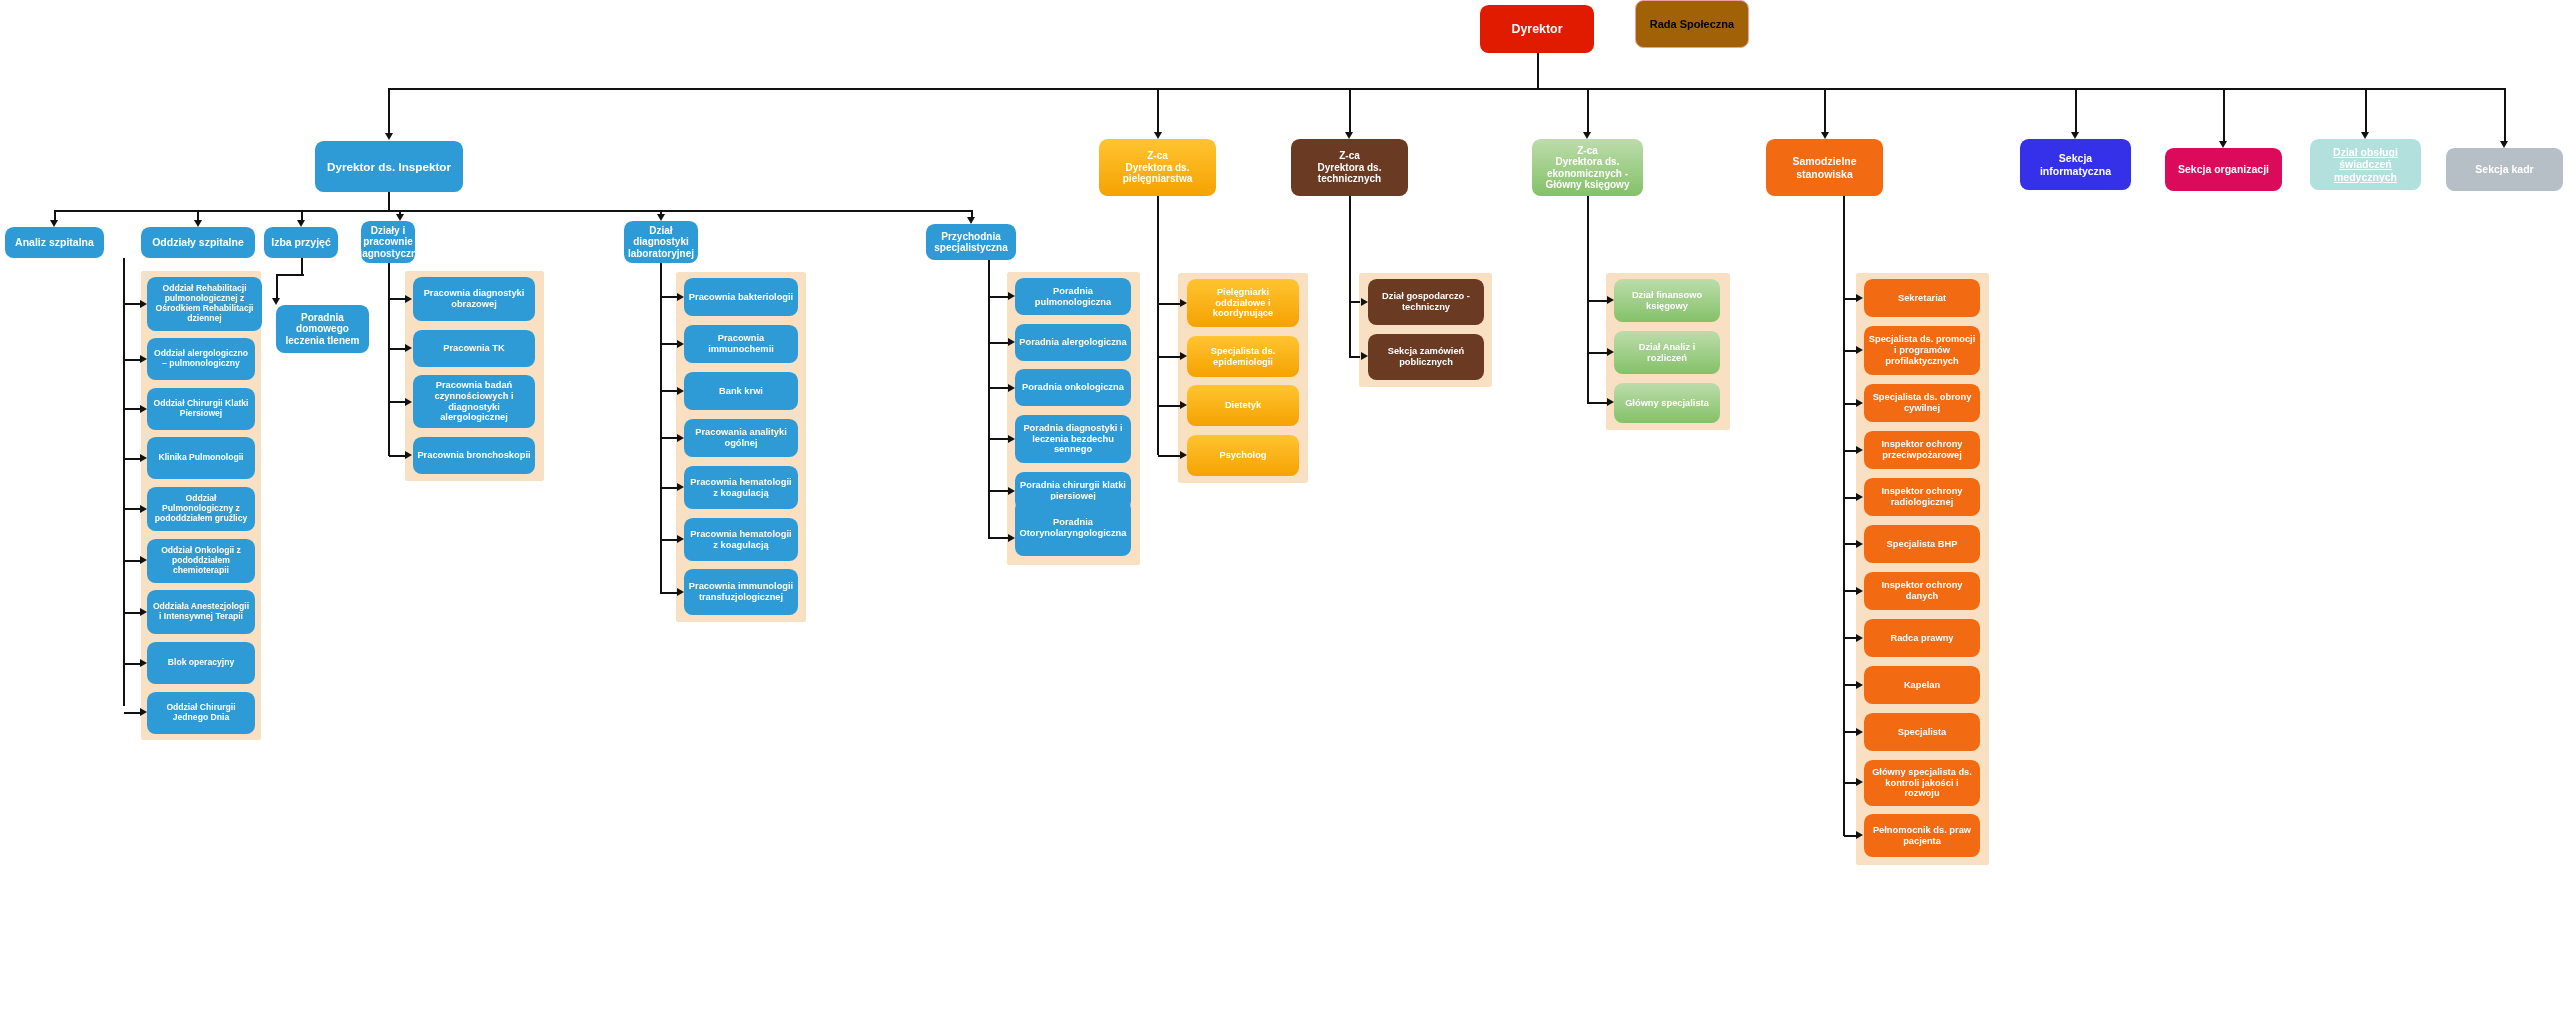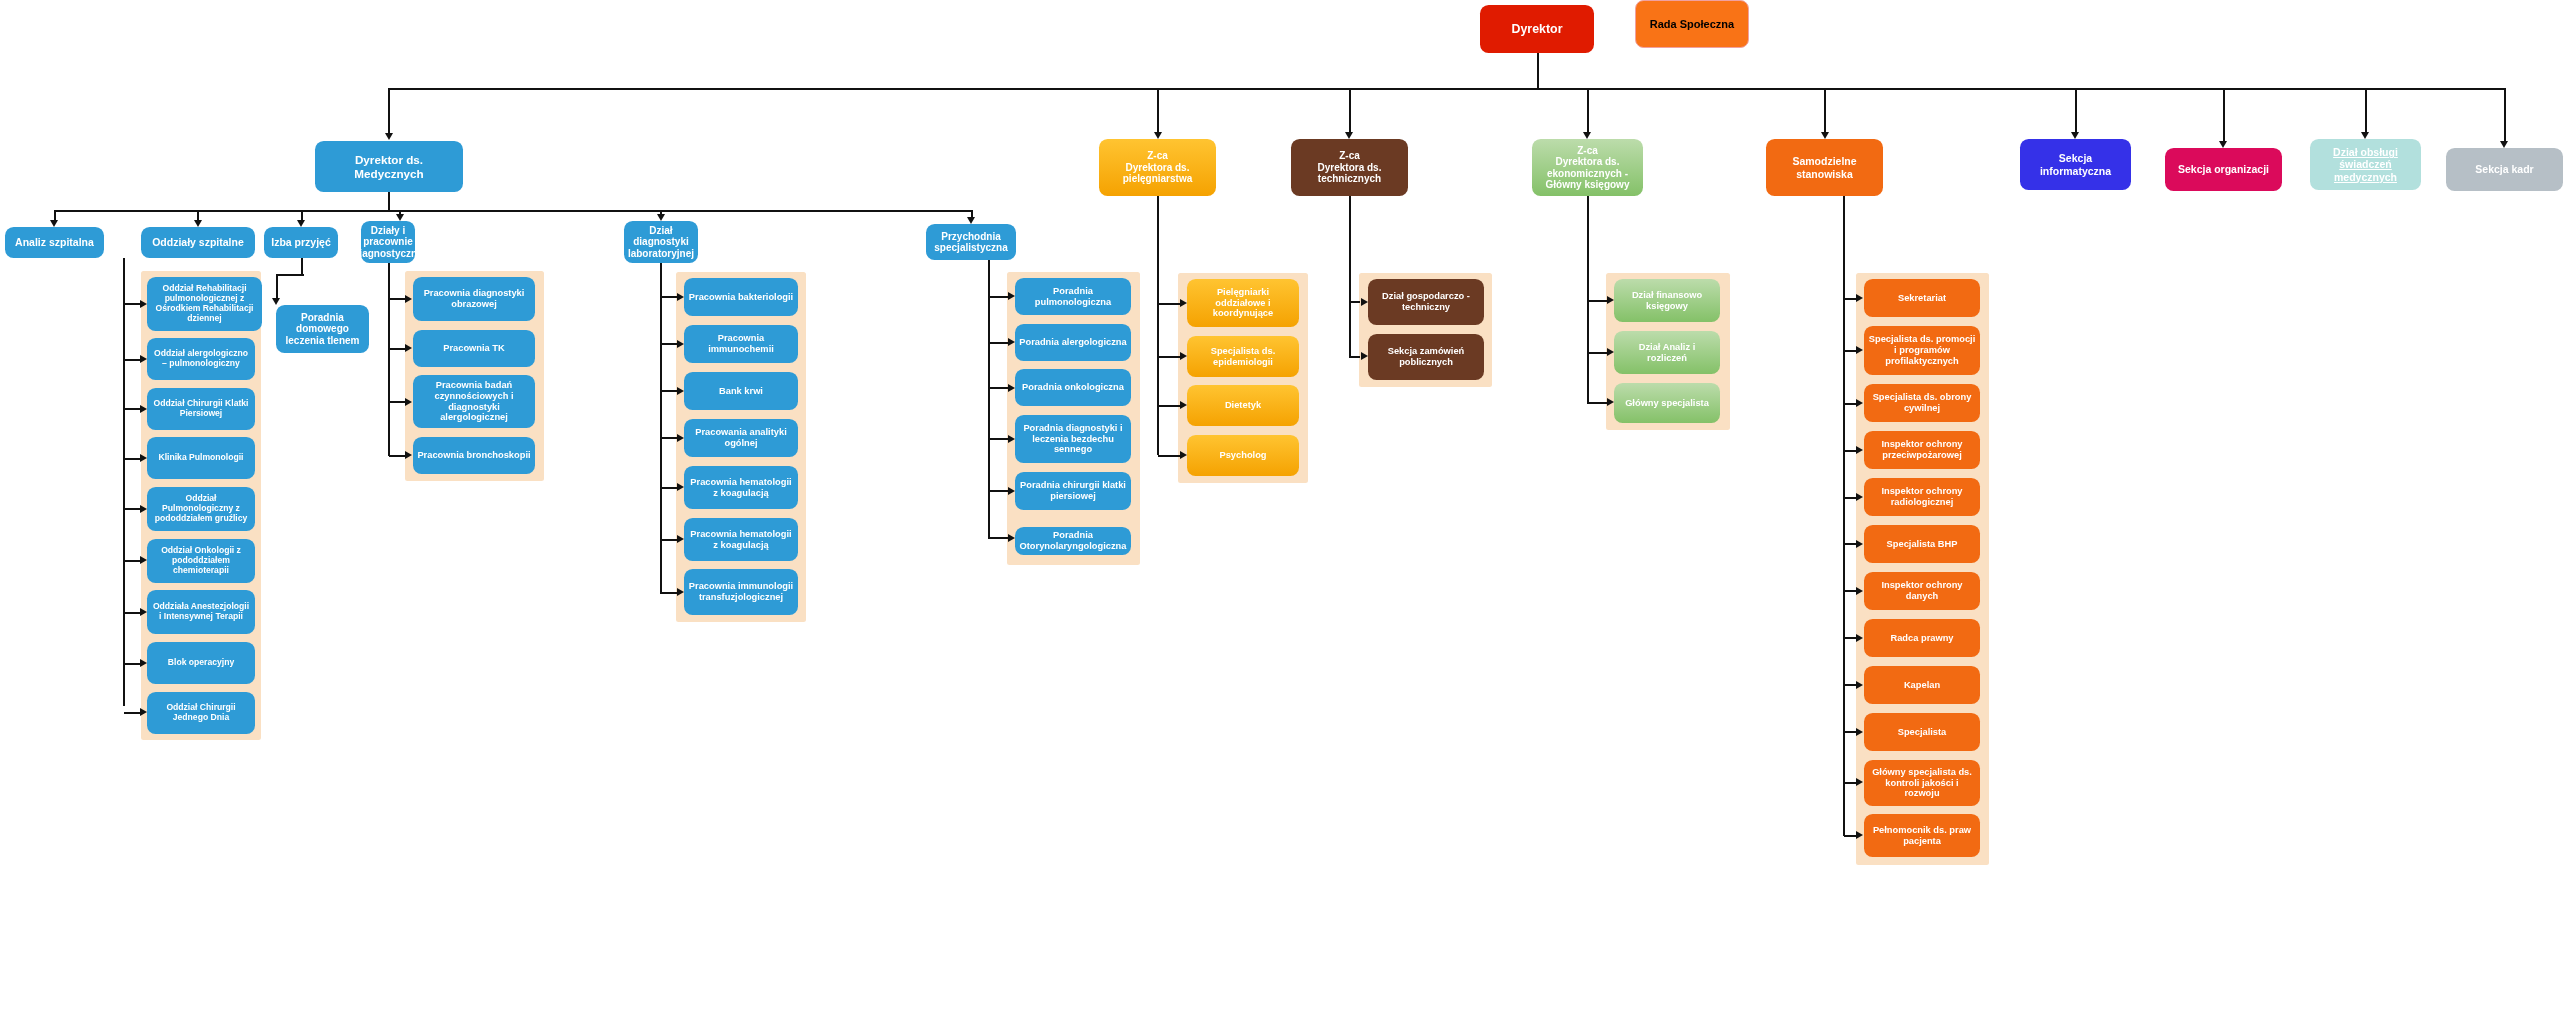--- a/index.html
+++ b/index.html
@@ -20,21 +20,21 @@
   .band{position:absolute;background:#fae0c3;border-radius:2.5px;z-index:1;}
   .line{position:absolute;background:#111111;z-index:2;}
   .line.h{height:1.9px;}
   .line.v{width:1.9px;}
   .arrow{position:absolute;width:0;height:0;z-index:2;}
   .arrow.down{border-left:4.3px solid transparent;border-right:4.3px solid transparent;border-top:7.4px solid #111;}
   .arrow.right{border-top:4.3px solid transparent;border-bottom:4.3px solid transparent;border-left:7.4px solid #111;}
 
   
   .c-red{background:#e01b00;}
-  .c-white{background:#f97316;color:#000000;border:1.2px solid #f0a0a0;}
+  .c-white{background:#a16207;color:#000000;border:1.2px solid #f0a0a0;}
   .c-blue{background:#2e9bd6;}
   .c-yellow{background:linear-gradient(180deg,#ffc431 0%,#f5a201 100%);}
   .c-brown{background:#6b3a23;}
   .c-green{background:linear-gradient(180deg,#bcdcab 0%,#84c168 100%);}
   .c-orange{background:#f26a12;}
   .c-indigo{background:#3531e8;}
   .c-pink{background:#db0a5b;}
   .c-teal{background:#b2e0dd;}
   .c-grey{background:#b6bfc6;}
 </style>
@@ -43,21 +43,21 @@
 
 <div id="canvas">
     <div class="node c-red" style="left: 1480px; top: 5px; width: 114px; height: 48px; font-size: 12.4px;">
       <span>Dyrektor</span>
     </div>
     <div class="node c-white" style="left: 1635px; top: 0px; width: 114px; height: 48px; font-size: 11px;">
       <span>Rada Społeczna</span>
     </div>
     <div class="line v" style="left: 1537px; top: 53px; height: 35px;"></div>
     <div class="node c-blue" style="left: 315px; top: 141px; width: 148px; height: 51px; font-size: 11.7px;">
-      <span>Dyrektor ds. Medycznych</span>
+      <span>Dyrektor ds. Inspektor</span>
     </div>
     <div class="line v" style="left: 388px; top: 88px; height: 46px;"></div>
     <div class="arrow down" style="left: 385px; top: 133px;"></div>
     <div class="node c-yellow" style="left: 1099px; top: 139px; width: 117px; height: 57px; font-size: 10px;">
       <span>Z-ca<br>Dyrektora ds.<br>pielęgniarstwa</span>
     </div>
     <div class="line v" style="left: 1157px; top: 88px; height: 44px;"></div>
     <div class="arrow down" style="left: 1154px; top: 132px;"></div>
     <div class="node c-brown" style="left: 1291px; top: 139px; width: 117px; height: 57px; font-size: 10px;">
       <span>Z-ca<br>Dyrektora ds.<br>technicznych</span>
@@ -260,21 +260,21 @@
     <div class="node c-blue" style="left: 1015px; top: 415px; width: 116px; height: 48px; font-size: 9.3px;">
       <span>Poradnia diagnostyki i leczenia bezdechu sennego</span>
     </div>
     <div class="line h" style="left: 988px; top: 438px; width: 20px;"></div>
     <div class="arrow right" style="left: 1008px; top: 435px;"></div>
     <div class="node c-blue" style="left: 1015px; top: 472px; width: 116px; height: 38px; font-size: 9.3px;">
       <span>Poradnia chirurgii klatki piersiowej</span>
     </div>
     <div class="line h" style="left: 988px; top: 490px; width: 20px;"></div>
     <div class="arrow right" style="left: 1008px; top: 487px;"></div>
-    <div class="node c-blue" style="left: 1015px; top: 527px; width: 116px; height: 28px; font-size: 9.3px;">
+    <div class="node c-blue" style="left: 1015px; top: 500px; width: 116px; height: 56px; font-size: 9.3px;">
       <span>Poradnia Otorynolaryngologiczna</span>
     </div>
     <div class="line h" style="left: 988px; top: 537px; width: 20px;"></div>
     <div class="arrow right" style="left: 1008px; top: 534px;"></div>
     <div class="band" style="left: 1178px; top: 273px; width: 130px; height: 210px;"></div>
     <div class="line v" style="left: 1157px; top: 196px; height: 259px;"></div>
     <div class="node c-yellow" style="left: 1187px; top: 279px; width: 112px; height: 48px; font-size: 9.3px;">
       <span>Pielęgniarki oddziałowe i koordynujące</span>
     </div>
     <div class="line h" style="left: 1158px; top: 303px; width: 21.6px;"></div>

